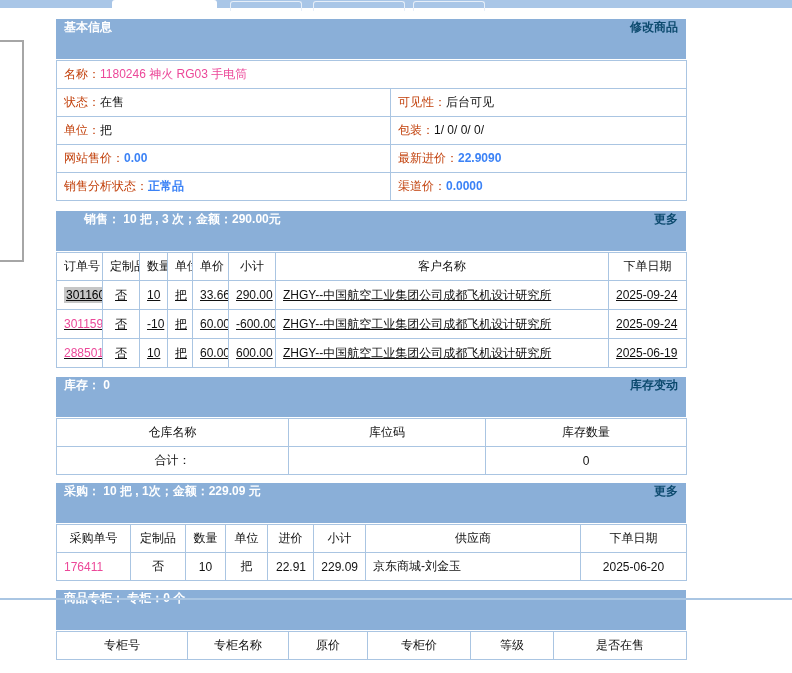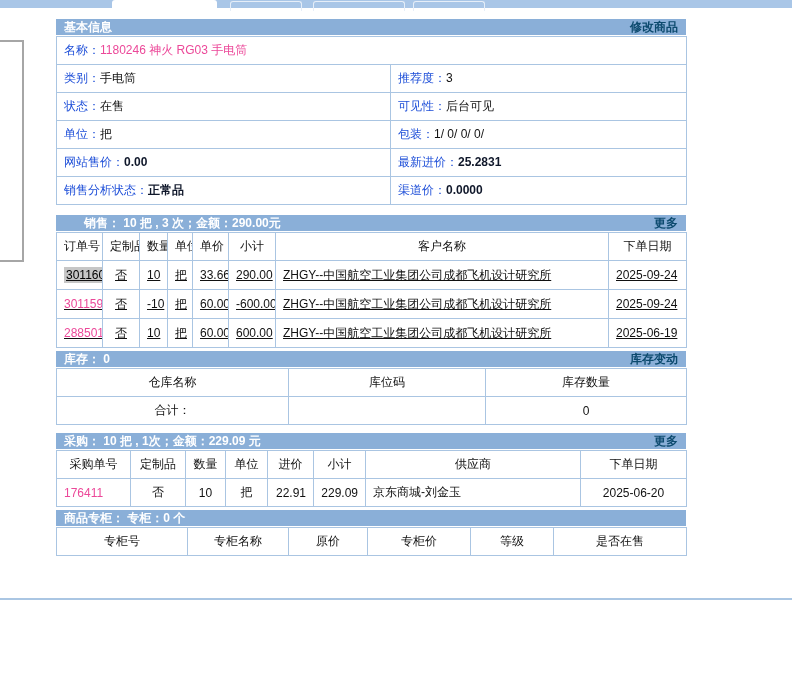--- a/index.html
+++ b/index.html
@@ -12,36 +12,36 @@
   .tab-outline { position:absolute; top:1px; height:10px; border:1px solid #e6eef8; border-bottom:none; border-radius:3px 3px 0 0; background:transparent; }
   .tab-o1 { left:230px; width:72px; }
   .tab-o2 { left:313px; width:92px; }
   .tab-o3 { left:413px; width:72px; }
 
   
   .left-box { position:absolute; left:-12px; top:40px; width:36px; height:222px; background:#fff; border:2px solid #a6a6a6; }
 
   .content { position:absolute; left:56px; top:19px; width:630px; }
 
-  .section-bar { height:16px; background:#8aafd8; color:#fff; display:flex; justify-content:space-between; align-items:center; padding:0 8px; font-weight:bold; }
+  .section-bar { height:40px; background:#8aafd8; color:#fff; display:flex; justify-content:space-between; padding:0 8px; font-weight:bold; }
   .section-bar a { color:#0c4a6e; text-decoration:none; font-weight:bold; cursor:pointer; }
 
   table { width:630px; border-collapse:collapse; table-layout:fixed; background:#fff; margin-top:1px; }
   td, th { border:1px solid #aac5e2; font-weight:normal; padding:0 7px; height:28px; overflow:hidden; white-space:nowrap; color:#111; }
   .sales-table td { height:29px;text-decoration:underline; }
 
-  .lbl { color:#1d4ed8; }
-  .val-bold { font-weight:bold; color:#0f172a; }
+  .lbl { color:#c2410c; }
+  .val-bold { font-weight:bold; color:#3b82f6; }
   a.lnk { color:#ec4899; text-decoration:none; cursor:pointer; }
   .sel { background:#c6c6c6; color:#000; padding:1px 2px; }
 
   .ta-c { text-align:center; }
   .ta-r { text-align:right; }
   .mt10 { margin-top:10px;padding-left:28px; }
-  .mt9  { margin-top:3px; }
+  .mt9  { margin-top:9px; }
   .mt8  { margin-top:8px; }
 
   .bottom-line { position:absolute; top:598px; left:0; width:792px; border-top:2px solid #aac6e3; }
 </style>
 </head>
 <body>
 
 <div class="top-strip">
   <div class="tab-active"></div>
   <div class="tab-outline tab-o1"></div>
@@ -62,34 +62,30 @@
         <col style="width:334px">
         <col style="width:296px">
       </colgroup>
     <tbody>
         <tr>
       <td colspan="2">
         <span class="lbl">名称：</span><a class="lnk">1180246 神火 RG03 手电筒</a>
       </td>
     </tr>
     <tr>
-      <td><span class="lbl">类别：</span><span>手电筒</span></td>
-      <td><span class="lbl">推荐度：</span><span>3</span></td>
-    </tr>
-    <tr>
       <td><span class="lbl">状态：</span><span>在售</span></td>
       <td><span class="lbl">可见性：</span><span>后台可见</span></td>
     </tr>
     <tr>
       <td><span class="lbl">单位：</span><span>把</span></td>
       <td><span class="lbl">包装：</span><span>1/ 0/ 0/ 0/</span></td>
     </tr>
     <tr>
       <td><span class="lbl">网站售价：</span><span class="val-bold">0.00</span></td>
-      <td><span class="lbl">最新进价：</span><span class="val-bold">25.2831</span></td>
+      <td><span class="lbl">最新进价：</span><span class="val-bold">22.9090</span></td>
     </tr>
     <tr>
       <td><span class="lbl">销售分析状态：</span><span class="val-bold">正常品</span></td>
       <td><span class="lbl">渠道价：</span><span class="val-bold">0.0000</span></td>
     </tr>
   </tbody>
     </table>
 
   <div class="section-bar mt10">
     <span>销售： 10 把 , 3 次；金额：290.00元</span>

